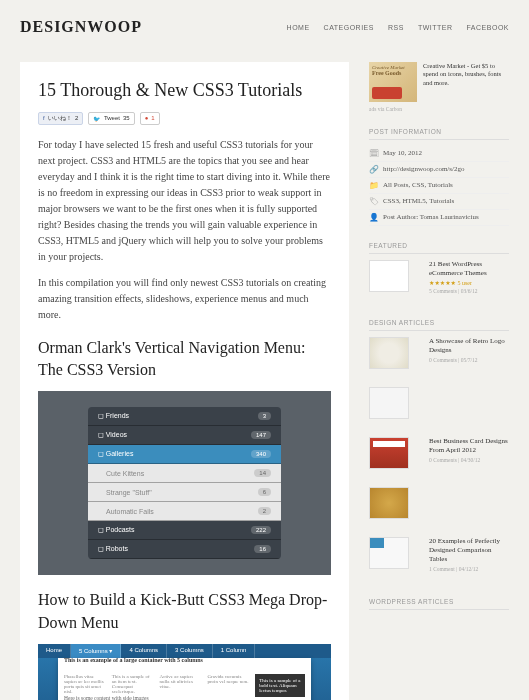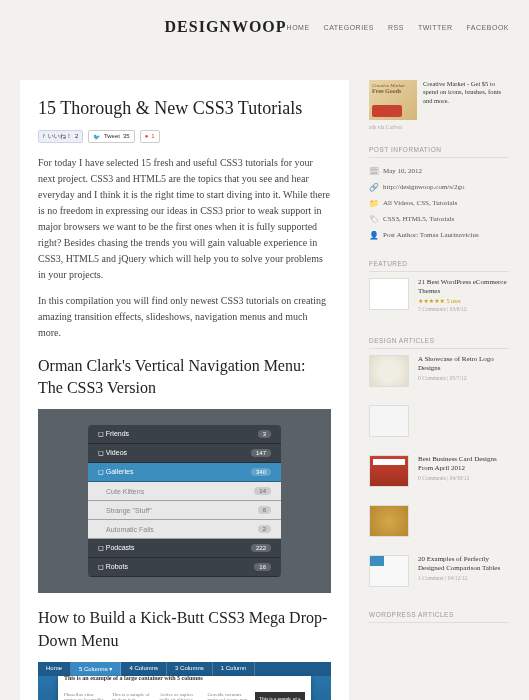--- a/index.html
+++ b/index.html
@@ -1,18 +1,18 @@
 <!DOCTYPE html>
 <html><head>
 <meta charset="utf-8">
 <style>
 *{margin:0;padding:0;box-sizing:border-box}
 body{font-family:Georgia,serif;background:#f2f1ed;color:#333;font-size:9px}
 .page{width:529px;margin:0 auto;background:#f2f1ed;padding:18px 20px}
-.header{display:flex;justify-content:flex-end;align-items:center;margin-bottom:44px}
+.header{display:flex;justify-content:space-between;align-items:center;margin-bottom:26px}
 .logo{font-size:16px;font-weight:bold;letter-spacing:1px;color:#222}
 .nav{display:flex;gap:14px}
 .nav a{font-size:7px;color:#666;text-decoration:none;letter-spacing:0.5px;font-family:Arial,sans-serif}
 .main{display:flex;gap:20px}
 .content{flex:1;background:#fff;padding:18px;min-width:0}
 .sidebar{width:140px;flex-shrink:0}
 h1{font-size:18px;font-weight:normal;color:#222;margin-bottom:10px;line-height:1.2}
 .social{display:flex;gap:5px;margin-bottom:12px}
 .sbtn{display:flex;align-items:center;gap:3px;border:1px solid #ccc;border-radius:2px;padding:1px 4px;font-size:6px;background:#fff;font-family:Arial,sans-serif}
 .sbtn.fb{background:#eceff5;border-color:#cad4e7}
@@ -35,21 +35,21 @@
 .side-box{margin-bottom:16px}
 .side-title{font-size:6.5px;color:#999;letter-spacing:0.5px;margin-bottom:6px;border-bottom:1px solid #ddd;padding-bottom:4px;font-family:Arial,sans-serif}
 .ad{display:flex;gap:6px;margin-bottom:4px}
 .ad-img{width:48px;height:40px;background:linear-gradient(135deg,#e8d5a8,#d4b67a);flex-shrink:0;position:relative;font-size:5px;padding:3px;color:#7a5c2e}
 .ad-img::after{content:"";position:absolute;bottom:3px;left:3px;width:30px;height:12px;background:#c94130;border-radius:2px}
 .ad-text{font-size:6.5px;line-height:1.3}
 .ad-via{font-size:5.5px;color:#aaa}
 .info-list{list-style:none}
 .info-list li{display:flex;align-items:flex-start;gap:5px;font-size:7px;color:#555;padding:3px 0;border-bottom:1px solid #eee}
 .info-list .icon{width:9px;flex-shrink:0;color:#999;font-size:8px}
-.feat-item{display:flex;gap:9px;margin-bottom:10px;padding-bottom:8px}
+.feat-item{display:flex;gap:20px;margin-bottom:10px;padding-bottom:8px}
 .feat-thumb{width:40px;height:32px;background:#eee;flex-shrink:0;border:1px solid #ddd}
 .feat-text{font-size:7px;line-height:1.3}
 .feat-title{color:#333;margin-bottom:2px}
 .feat-meta{font-size:5.5px;color:#aaa}
 .stars{color:#d4a017;font-size:6px}
 .tb1{background:#fff}
 .tb2{background:radial-gradient(circle,#f0ede4 40%,#e0dcc8)}
 .tb3{background:#f5f5f5}
 .tb4{background:linear-gradient(#c94130,#a03020);position:relative}
 .tb4::before{content:"";position:absolute;top:3px;left:3px;right:3px;height:6px;background:#fff}
@@ -82,21 +82,21 @@
             <span>2</span>
           </div>
 <div class="sbtn">
             <span style="color:#1da1f2">🐦</span>
             <span>Tweet</span> 
             <span>35</span>
           </div>
 <div class="sbtn gp">● <span>1</span></div>
 </div>
 <p class="body-text">For today I have selected 15 fresh and useful  CSS3 tutorials  for your next project. CSS3 and HTML5 are the topics that you see and hear everyday and I think it is the right time to start diving into it. While there is no freedom in expressing our ideas in CSS3 prior to weak support in major browsers we want to be the first ones when it is fully supported right? Besides chasing the trends you will gain valuable experience in CSS3, HTML5 and jQuery which will help you to solve your problems in your projects.</p>
-<p class="body-text">In this compilation you will find only newest CSS3 tutorials on creating amazing transition effects, slideshows, navigation menus and much more.</p>
+<p class="body-text">In this compilation you will find only newest CSS3 tutorials on creating amazing transition effects, slideshows, experience menus and much more.</p>
 <h2>Orman Clark's Vertical Navigation Menu: The CSS3 Version</h2>
 
 <div class="img-demo">
 <div class="menu-demo" id="menu-demo">
             <div class="menu-item ">
               <span>◻ Friends</span>
               <span class="badge">3</span>
             </div>
             <div class="menu-item ">
               <span>◻ Videos</span>
@@ -168,21 +168,21 @@
             <li>
               <span class="icon">🗓</span>
               <span>May 10, 2012</span>
             </li>
             <li>
               <span class="icon">🔗</span>
               <span>http://designwoop.com/s/2go</span>
             </li>
             <li>
               <span class="icon">📁</span>
-              <span>All Videos, CSS, Tutorials</span>
+              <span>All Posts, CSS, Tutorials</span>
             </li>
             <li>
               <span class="icon">🏷</span>
               <span>CSS3, HTML5, Tutorials</span>
             </li>
             <li>
               <span class="icon">👤</span>
               <span>Post Author: Tomas Laurinavicius</span>
             </li>
           </ul>

